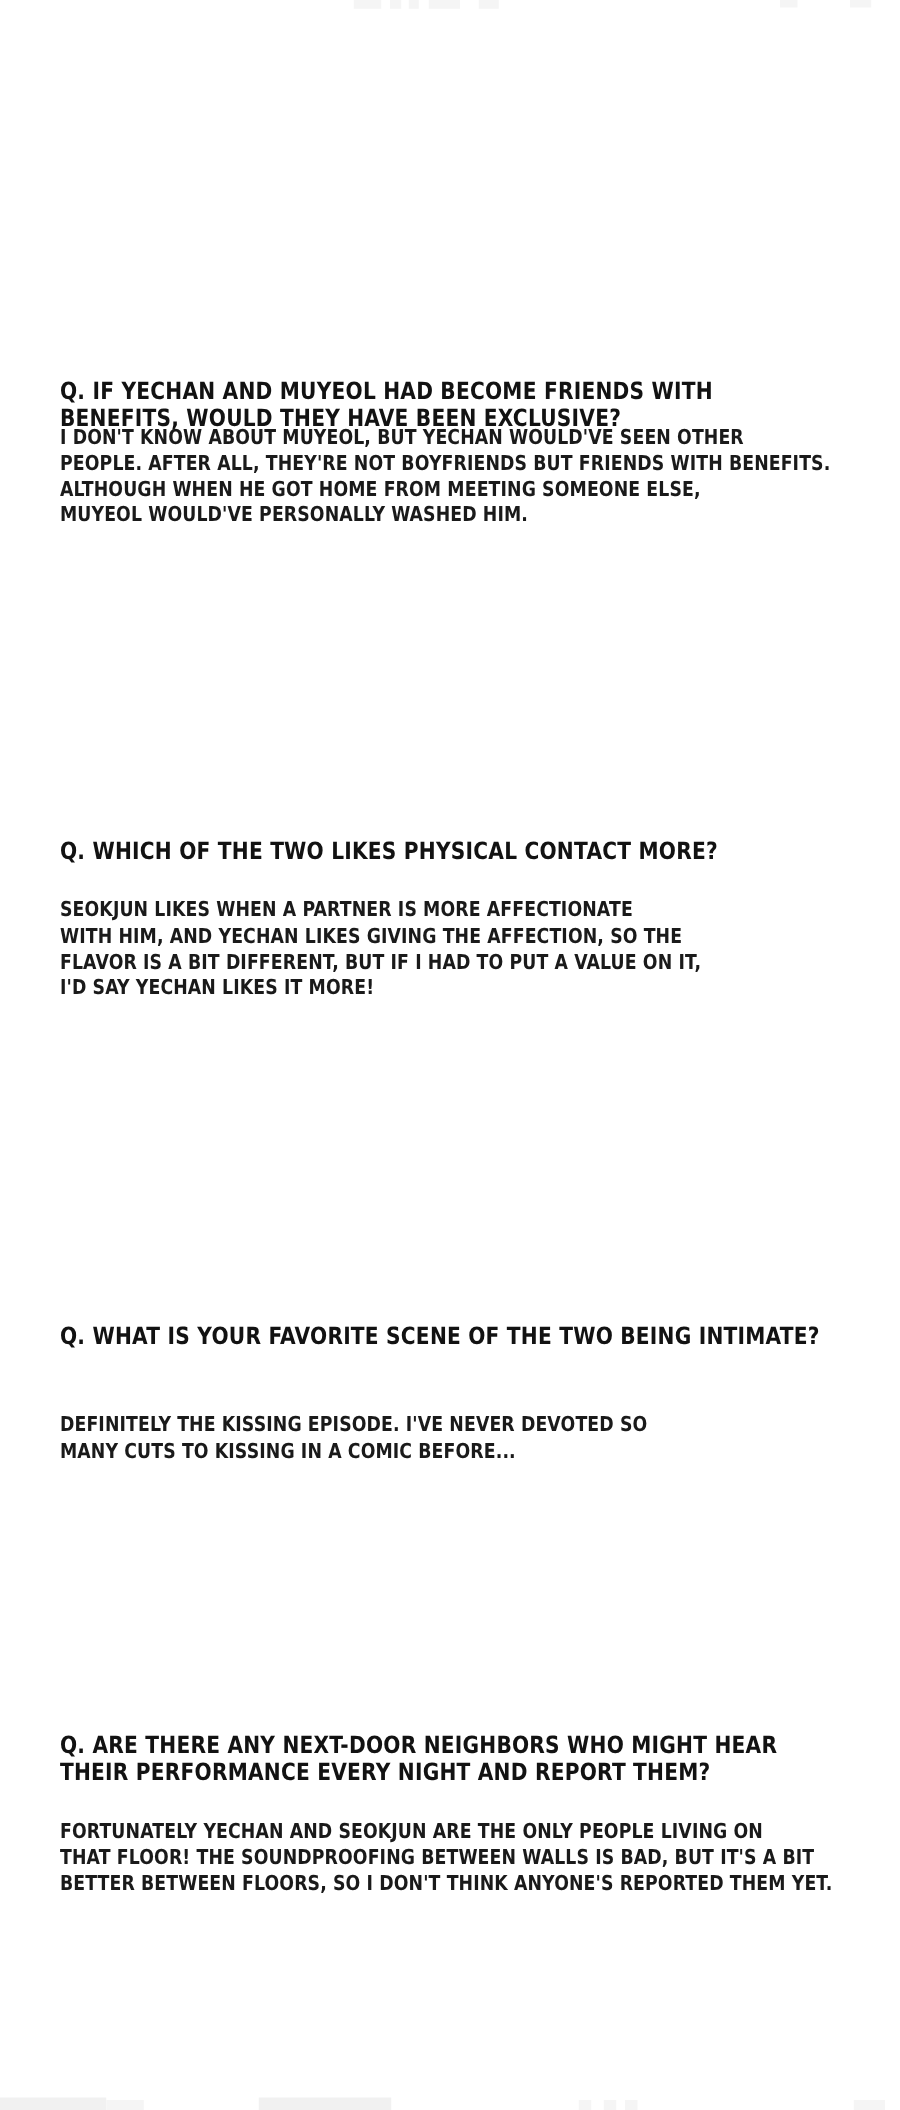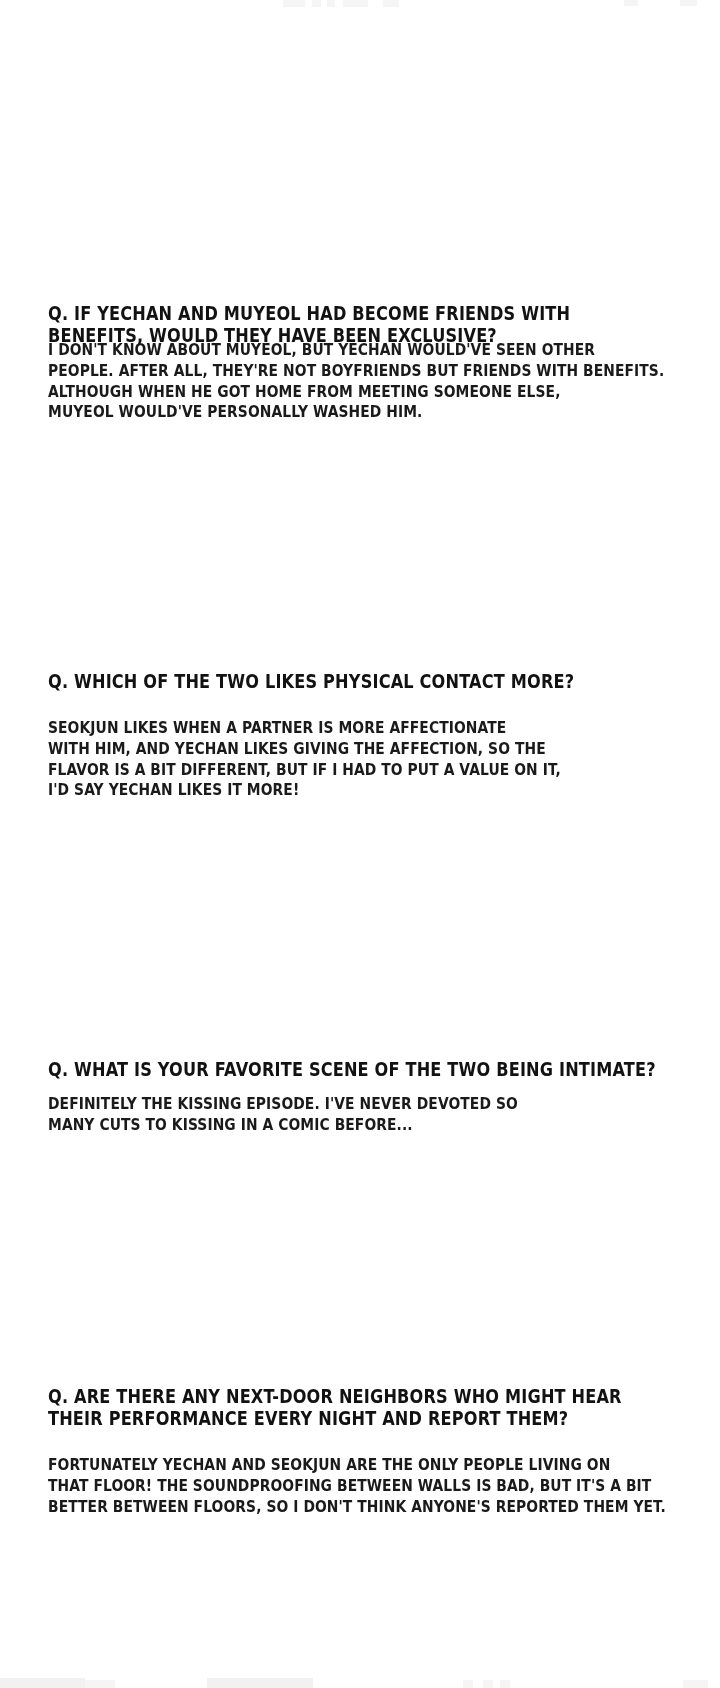--- a/index.html
+++ b/index.html
@@ -69,21 +69,21 @@
     <div class="a-line">FLAVOR IS A BIT DIFFERENT, BUT IF I HAD TO PUT A VALUE ON IT,</div>
     <div class="a-line">I'D SAY YECHAN LIKES IT MORE!</div>
   </div>
   <div class="qa-block" style="top:671px;">
     <div class="q-line">Q. WHICH OF THE TWO LIKES PHYSICAL CONTACT MORE?</div>
   </div>
 
   <div class="qa-block" style="top:1059px;">
     <div class="q-line">Q. WHAT IS YOUR FAVORITE SCENE OF THE TWO BEING INTIMATE?</div>
   </div>
-  <div class="qa-block" style="top:1094px;">
+  <div class="qa-block" style="top:1130px;">
     <div class="a-line">DEFINITELY THE KISSING EPISODE. I'VE NEVER DEVOTED SO</div>
     <div class="a-line">MANY CUTS TO KISSING IN A COMIC BEFORE...</div>
   </div>
 
   <div class="qa-block" style="top:1386px;">
     <div class="q-line">Q. ARE THERE ANY NEXT-DOOR NEIGHBORS WHO MIGHT HEAR</div>
     <div class="q-line">THEIR PERFORMANCE EVERY NIGHT AND REPORT THEM?</div>
   </div>
   <div class="qa-block" style="top:1455px;">
     <div class="a-line">FORTUNATELY YECHAN AND SEOKJUN ARE THE ONLY PEOPLE LIVING ON</div>

